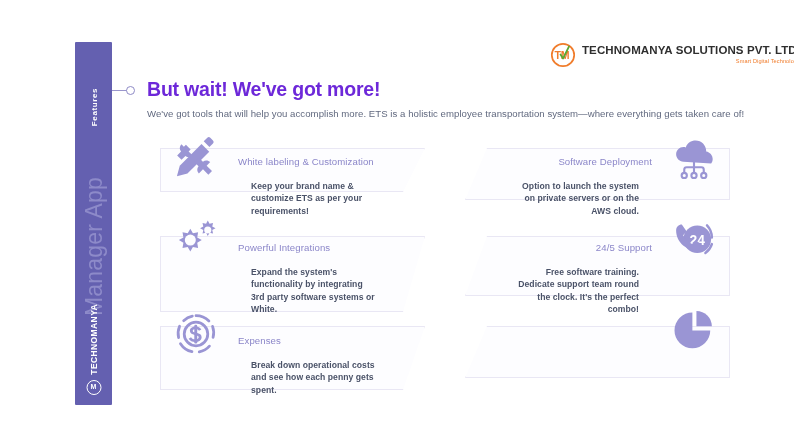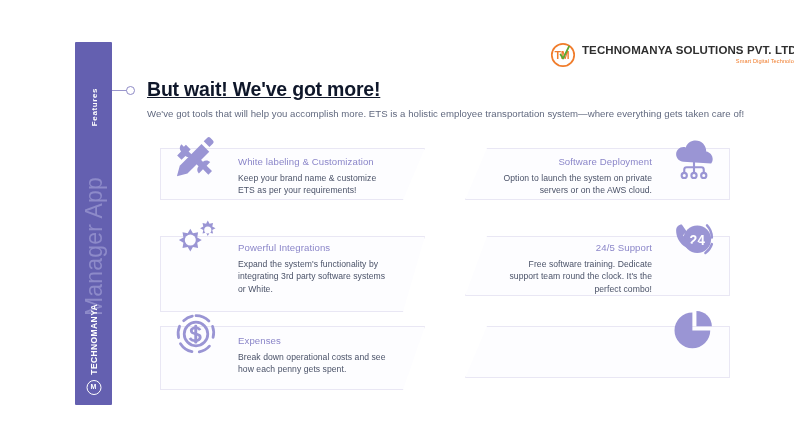--- a/index.html
+++ b/index.html
@@ -63,21 +63,21 @@
   .logo-name{
     font-size:11.5px;font-weight:bold;color:#2f2f2f;letter-spacing:.1px;white-space:nowrap;
   }
   .logo-tag{
     font-size:5.6px;color:#f07c2b;margin-top:2.5px;letter-spacing:.1px;white-space:nowrap;
   }
 
   
   .headline{
     position:absolute;left:147px;top:78px;
-    font-size:19.5px;font-weight:bold;color:#0f172a;letter-spacing:-.2px;text-decoration:underline;
+    font-size:19.5px;font-weight:bold;color:#6d28d9;letter-spacing:-.2px;
   }
   .subhead{
     position:absolute;left:147px;top:108px;
     font-size:9.6px;color:#61697f;letter-spacing:.05px;white-space:nowrap;
   }
 
   
   .grid{position:absolute;left:0;top:0;width:794px;height:446px;pointer-events:none;}
   .card{position:absolute;pointer-events:auto;}
 
@@ -94,30 +94,30 @@
   }
 
   .card-text{position:absolute;top:0;}
   .card.left .card-text{left:78px;right:34px;text-align:left;}
   .card.right .card-text{right:78px;left:34px;text-align:right;}
 
   .card-title{
     font-size:9.6px;color:#8b86c9;font-weight:400;margin:0 0 5px 0;letter-spacing:.1px;
   }
   .card-desc{
-    font-size:8.6px;color:#4a5268;line-height:1.45;margin:0;letter-spacing:.05px;
+    font-size:8.6px;color:#4a5268;line-height:1.45;margin:13px;letter-spacing:.05px;font-weight:bold;
   }
 
   .card-icon{position:absolute;width:52px;height:52px;}
   .card.left .card-icon{left:10px;}
   .card.right .card-icon{right:10px;}
   .card-icon svg{width:100%;height:100%;display:block;}
 
   
-  #card-0{left:160px;top:148px;width:265px;height:52px;}
+  #card-0{left:160px;top:148px;width:265px;height:44px;}
   #card-0 .card-text{top:8px;}
   #card-0 .card-icon{top:-16px;}
 
   #card-1{left:465px;top:148px;width:265px;height:52px;}
   #card-1 .card-text{top:8px;}
   #card-1 .card-icon{top:-14px;}
 
   #card-2{left:160px;top:236px;width:265px;height:76px;}
   #card-2 .card-text{top:6px;}
   #card-2 .card-icon{top:-22px;}

